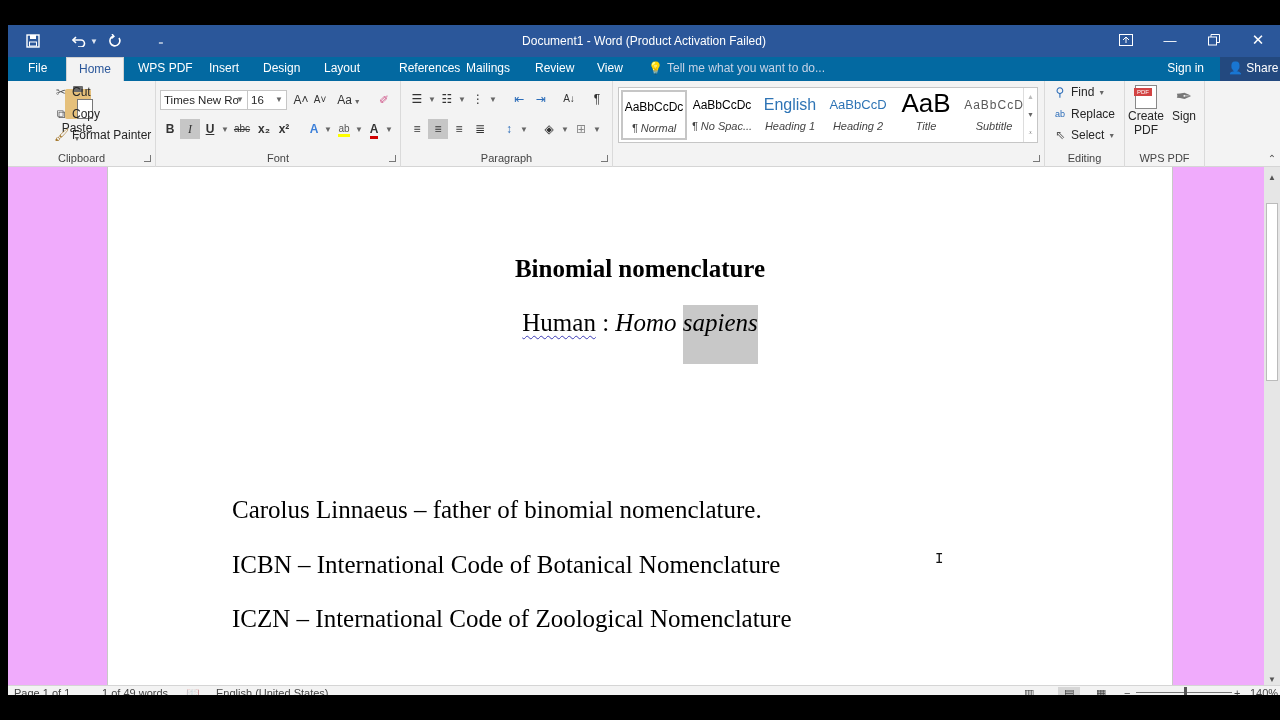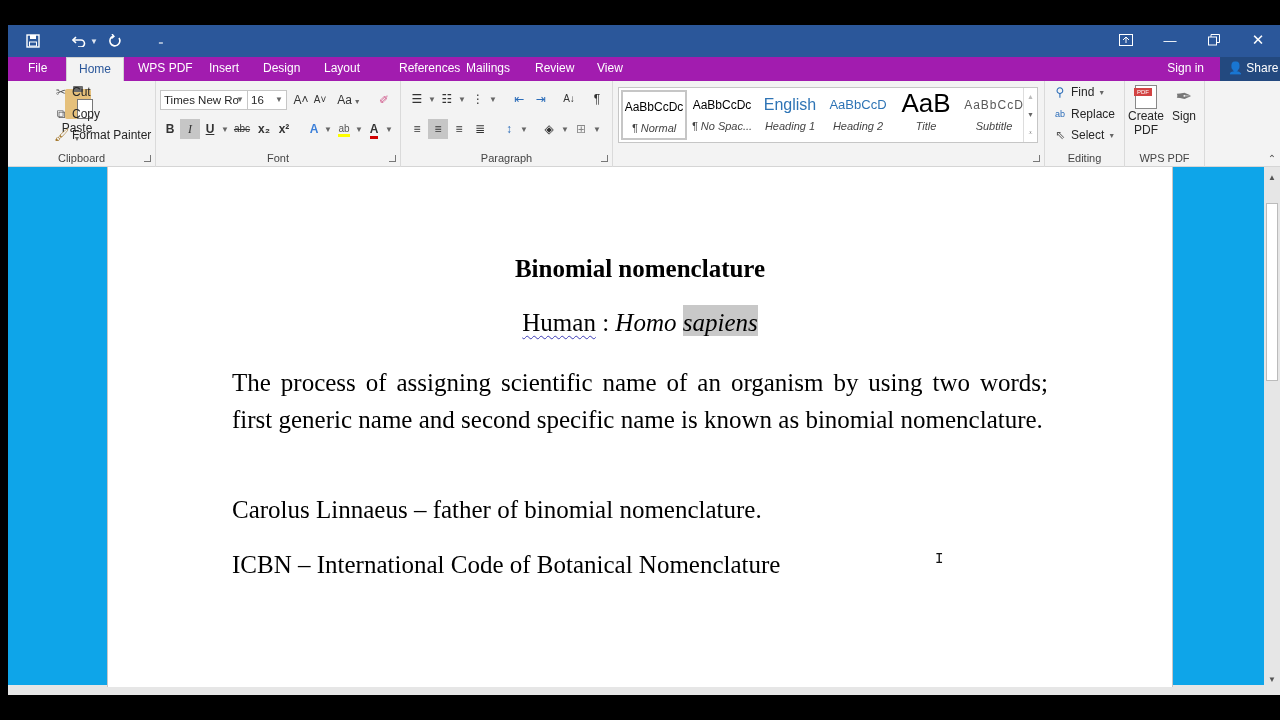--- a/index.html
+++ b/index.html
@@ -11,21 +11,21 @@
   
   .titlebar { position: absolute; left: 0; top: 0; width: 100%; height: 32px; background: #2b579a; color: #fff; }
   .qat { position: absolute; left: 14px; top: 6px; display: flex; align-items: center; gap: 6px; }
   .qat .qbtn { width: 22px; height: 20px; display: flex; align-items: center; justify-content: center; color: #fff; font-size: 13px; }
   .qat .caret { font-size: 8px; margin-left: -6px; color: #dfe6f1; }
   .title { position: absolute; left: 0; right: 0; top: 9px; text-align: center; font-size: 12px; color: #fff; }
   .winctl { position: absolute; right: 0; top: 0; display: flex; }
   .winctl div { width: 44px; height: 30px; display: flex; align-items: center; justify-content: center; color: #fff; font-size: 13px; }
 
   
-  .tabsrow { position: absolute; left: 0; top: 32px; width: 100%; height: 24px; background: #a21caf; }
+  .tabsrow { position: absolute; left: 0; top: 32px; width: 100%; height: 24px; background: #0369a1; }
   .tab { position: absolute; top: 0; height: 24px; line-height: 22px; color: #fff; font-size: 12px; padding: 0 2px; }
   .tab.active { background: #f3f3f3; color: #2b579a; border: 1px solid #d2d2d2; border-bottom: none; padding: 0 12px; }
   .tellme { position: absolute; left: 640px; top: 0; height: 24px; line-height: 22px; color: #c7d3e6; font-size: 12px; }
   .signin { position: absolute; right: 76px; top: 0; height: 24px; line-height: 22px; color: #fff; font-size: 12px; }
   .share { position: absolute; right: 0; top: 0; width: 60px; height: 24px; line-height: 22px; color: #fff; font-size: 12px; background: #23497f; padding-left: 8px; }
 
   
   .ribbon { position: absolute; left: 0; top: 56px; width: 100%; height: 86px; background: #f3f3f3; border-bottom: 1px solid #d5d5d5; }
   .group { position: absolute; top: 0; height: 86px; border-right: 1px solid #dadada; }
   .glabel { position: absolute; bottom: 3px; left: 0; right: 0; text-align: center; font-size: 11px; color: #444; }
@@ -46,26 +46,26 @@
   
   .gallery { position: absolute; left: 610px; top: 6px; width: 420px; height: 56px; background: #fff; border: 1px solid #c6c6c6; }
   .style-item { position: absolute; top: 2px; width: 66px; height: 50px; text-align: center; overflow: hidden; }
   .style-item.sel { border: 2px solid #c6c6c6; }
   .style-preview { height: 30px; line-height: 30px; font-size: 12px; white-space: nowrap; overflow: hidden; }
   .style-name { font-size: 11px; color: #444; white-space: nowrap; font-style: italic; }
   .gal-scroll { position: absolute; right: 0; top: 0; width: 14px; height: 54px; border-left: 1px solid #ddd; }
   .gal-scroll div { height: 18px; line-height: 18px; text-align: center; font-size: 7px; color: #666; }
 
   
-  .docarea { position: absolute; left: 0; top: 142px; width: 1256px; height: 518px; background: #0ea5e9; }
+  .docarea { position: absolute; left: 0; top: 142px; width: 1256px; height: 518px; background: #f0abfc; }
   .page { position: absolute; left: 99px; top: 0; width: 1066px; height: 520px; background: #fff; border-left: 1px solid #c8c8c8; border-right: 1px solid #c8c8c8; }
   .doc-heading { position: absolute; left: 0; right: 0; top: 88px; text-align: center; font-family: "Liberation Serif", "DejaVu Serif", serif; font-weight: bold; font-size: 25px; color: #000; }
   .doc-sub { position: absolute; left: 0; right: 0; top: 142px; text-align: center; font-family: "Liberation Serif", "DejaVu Serif", serif; font-size: 25px; color: #000; }
   .spell { text-decoration: underline wavy #3b3bb5; text-decoration-thickness: 1px; text-underline-offset: 4px; }
-  .hl { background: #c8c8c8; padding: 4px 0 0 0; }
+  .hl { background: #c8c8c8; padding: 4px 0 28px 0; }
   .para { position: absolute; left: 124px; width: 816px; font-family: "Liberation Serif", "DejaVu Serif", serif; font-size: 25px; line-height: 37px; color: #000; }
   .para.justify { text-align: justify; }
 
   .vscroll { position: absolute; right: 0; top: 142px; width: 16px; height: 528px; background: #e6e6e6; }
   .vscroll .arrow { height: 14px; line-height: 14px; text-align: center; font-size: 8px; color: #555; }
   .vscroll .thumb { position: absolute; left: 2px; top: 36px; width: 12px; height: 178px; background: #fff; border: 1px solid #bbb; }
   .collapse { position: absolute; right: 0; top: 128px; width: 16px; height: 14px; text-align: center; font-size: 10px; color: #555; }
 
   .cursor-ibeam { position: absolute; left: 935px; top: 550px; font-family: "DejaVu Sans Mono", monospace; font-size: 14px; color: #111; }
 
@@ -95,20 +95,21 @@
       </div>
       <span class="caret">▼</span>
       <div class="qbtn">
         <svg width="14" height="14" viewBox="0 0 14 14">
             <path d="M11 4 A5 5 0 1 1 5 2.2" fill="none" stroke="#fff" stroke-width="1.6"></path>
             <path d="M4 0 L6 2.5 L3.5 4.5" fill="none" stroke="#fff" stroke-width="1.4"></path>
           </svg>
       </div>
       <div class="qbtn" style="margin-left:18px;font-size:10px">₌</div>
     </div>
+    <div class="title">Document1 - Word (Product Activation Failed)</div>
     <div class="winctl">
       <div>
         <svg width="14" height="12" viewBox="0 0 14 12">
             <rect x="0.5" y="0.5" width="13" height="11" fill="none" stroke="#fff"></rect>
             <path d="M7 9 V3 M4 6 L7 3 L10 6" fill="none" stroke="#fff"></path>
           </svg>
       </div>
       <div>—</div>
       <div>
         <svg width="12" height="12" viewBox="0 0 12 12">
@@ -124,20 +125,23 @@
     <div class="tab" style="left:18px">File</div>
     <div class="tab active" style="left:58px">Home</div>
     <div class="tab" style="left:128px">WPS PDF</div>
     <div class="tab" style="left:199px">Insert</div>
     <div class="tab" style="left:253px">Design</div>
     <div class="tab" style="left:314px">Layout</div>
     <div class="tab" style="left:389px">References</div>
     <div class="tab" style="left:456px">Mailings</div>
     <div class="tab" style="left:525px">Review</div>
     <div class="tab" style="left:587px">View</div>
+    <div class="tellme">
+      <span style="margin-right:4px">💡</span><span>Tell me what you want to do...</span>
+    </div>
     <div class="signin">Sign in</div>
     <div class="share">
       <span>👤</span> <span>Share</span>
     </div>
   </div>
 
   <div class="ribbon">
 
     <div class="group" style="left:0;width:148px">
       <div style="position:absolute;left:4px;top:2px;width:40px;height:64px;margin-left:43px;">
@@ -290,27 +294,41 @@
   </div>
 
   <div class="collapse">⌃</div>
 
   <div class="docarea">
     <div class="page">
       <div class="doc-heading">Binomial nomenclature</div>
       <div class="doc-sub">
         <span class="spell">Human</span><span> : </span><i>Homo</i> <i class="hl">sapiens</i>
       </div>
-      <div class="para justify" style="top:197px">The process of assigning scientific name of an organism by using two words; first generic name and second specific name is known as binomial nomenclature.</div>
       <div class="para" style="top:324px">Carolus Linnaeus – father of binomial nomenclature.</div>
       <div class="para" style="top:379px">ICBN – International Code of Botanical Nomenclature</div>
+      <div class="para" style="top:433px">ICZN – International Code of Zoological Nomenclature</div>
     </div>
   </div>
 
   <div class="vscroll">
     <div class="arrow" style="margin-top:4px">▲</div>
     <div class="thumb"></div>
     <div class="arrow" style="position:absolute;bottom:8px;width:16px">▼</div>
   </div>
 
+  <div class="statusbar">
+    <div class="sb-item" style="left:6px">Page 1 of 1</div>
+    <div class="sb-item" style="left:94px">1 of 49 words</div>
+    <div class="sb-item" style="left:178px">📖</div>
+    <div class="sb-item" style="left:208px">English (United States)</div>
+    <div class="sb-item" style="left:1016px">▥</div>
+    <div class="sb-item" style="left:1050px;background:#d6d6d6;padding:0 6px">▤</div>
+    <div class="sb-item" style="left:1088px">▦</div>
+    <div class="sb-item" style="left:1116px">−</div>
+    <div class="sb-item" style="left:1128px;top:6px;width:96px;height:1px;background:#777"></div>
+    <div class="sb-item" style="left:1176px;top:1px;width:3px;height:10px;background:#555"></div>
+    <div class="sb-item" style="left:1226px">+</div>
+    <div class="sb-item" style="left:1242px">140%</div>
+  </div>
 </div>
 
 <div class="cursor-ibeam">I</div>
 
 </body></html>

